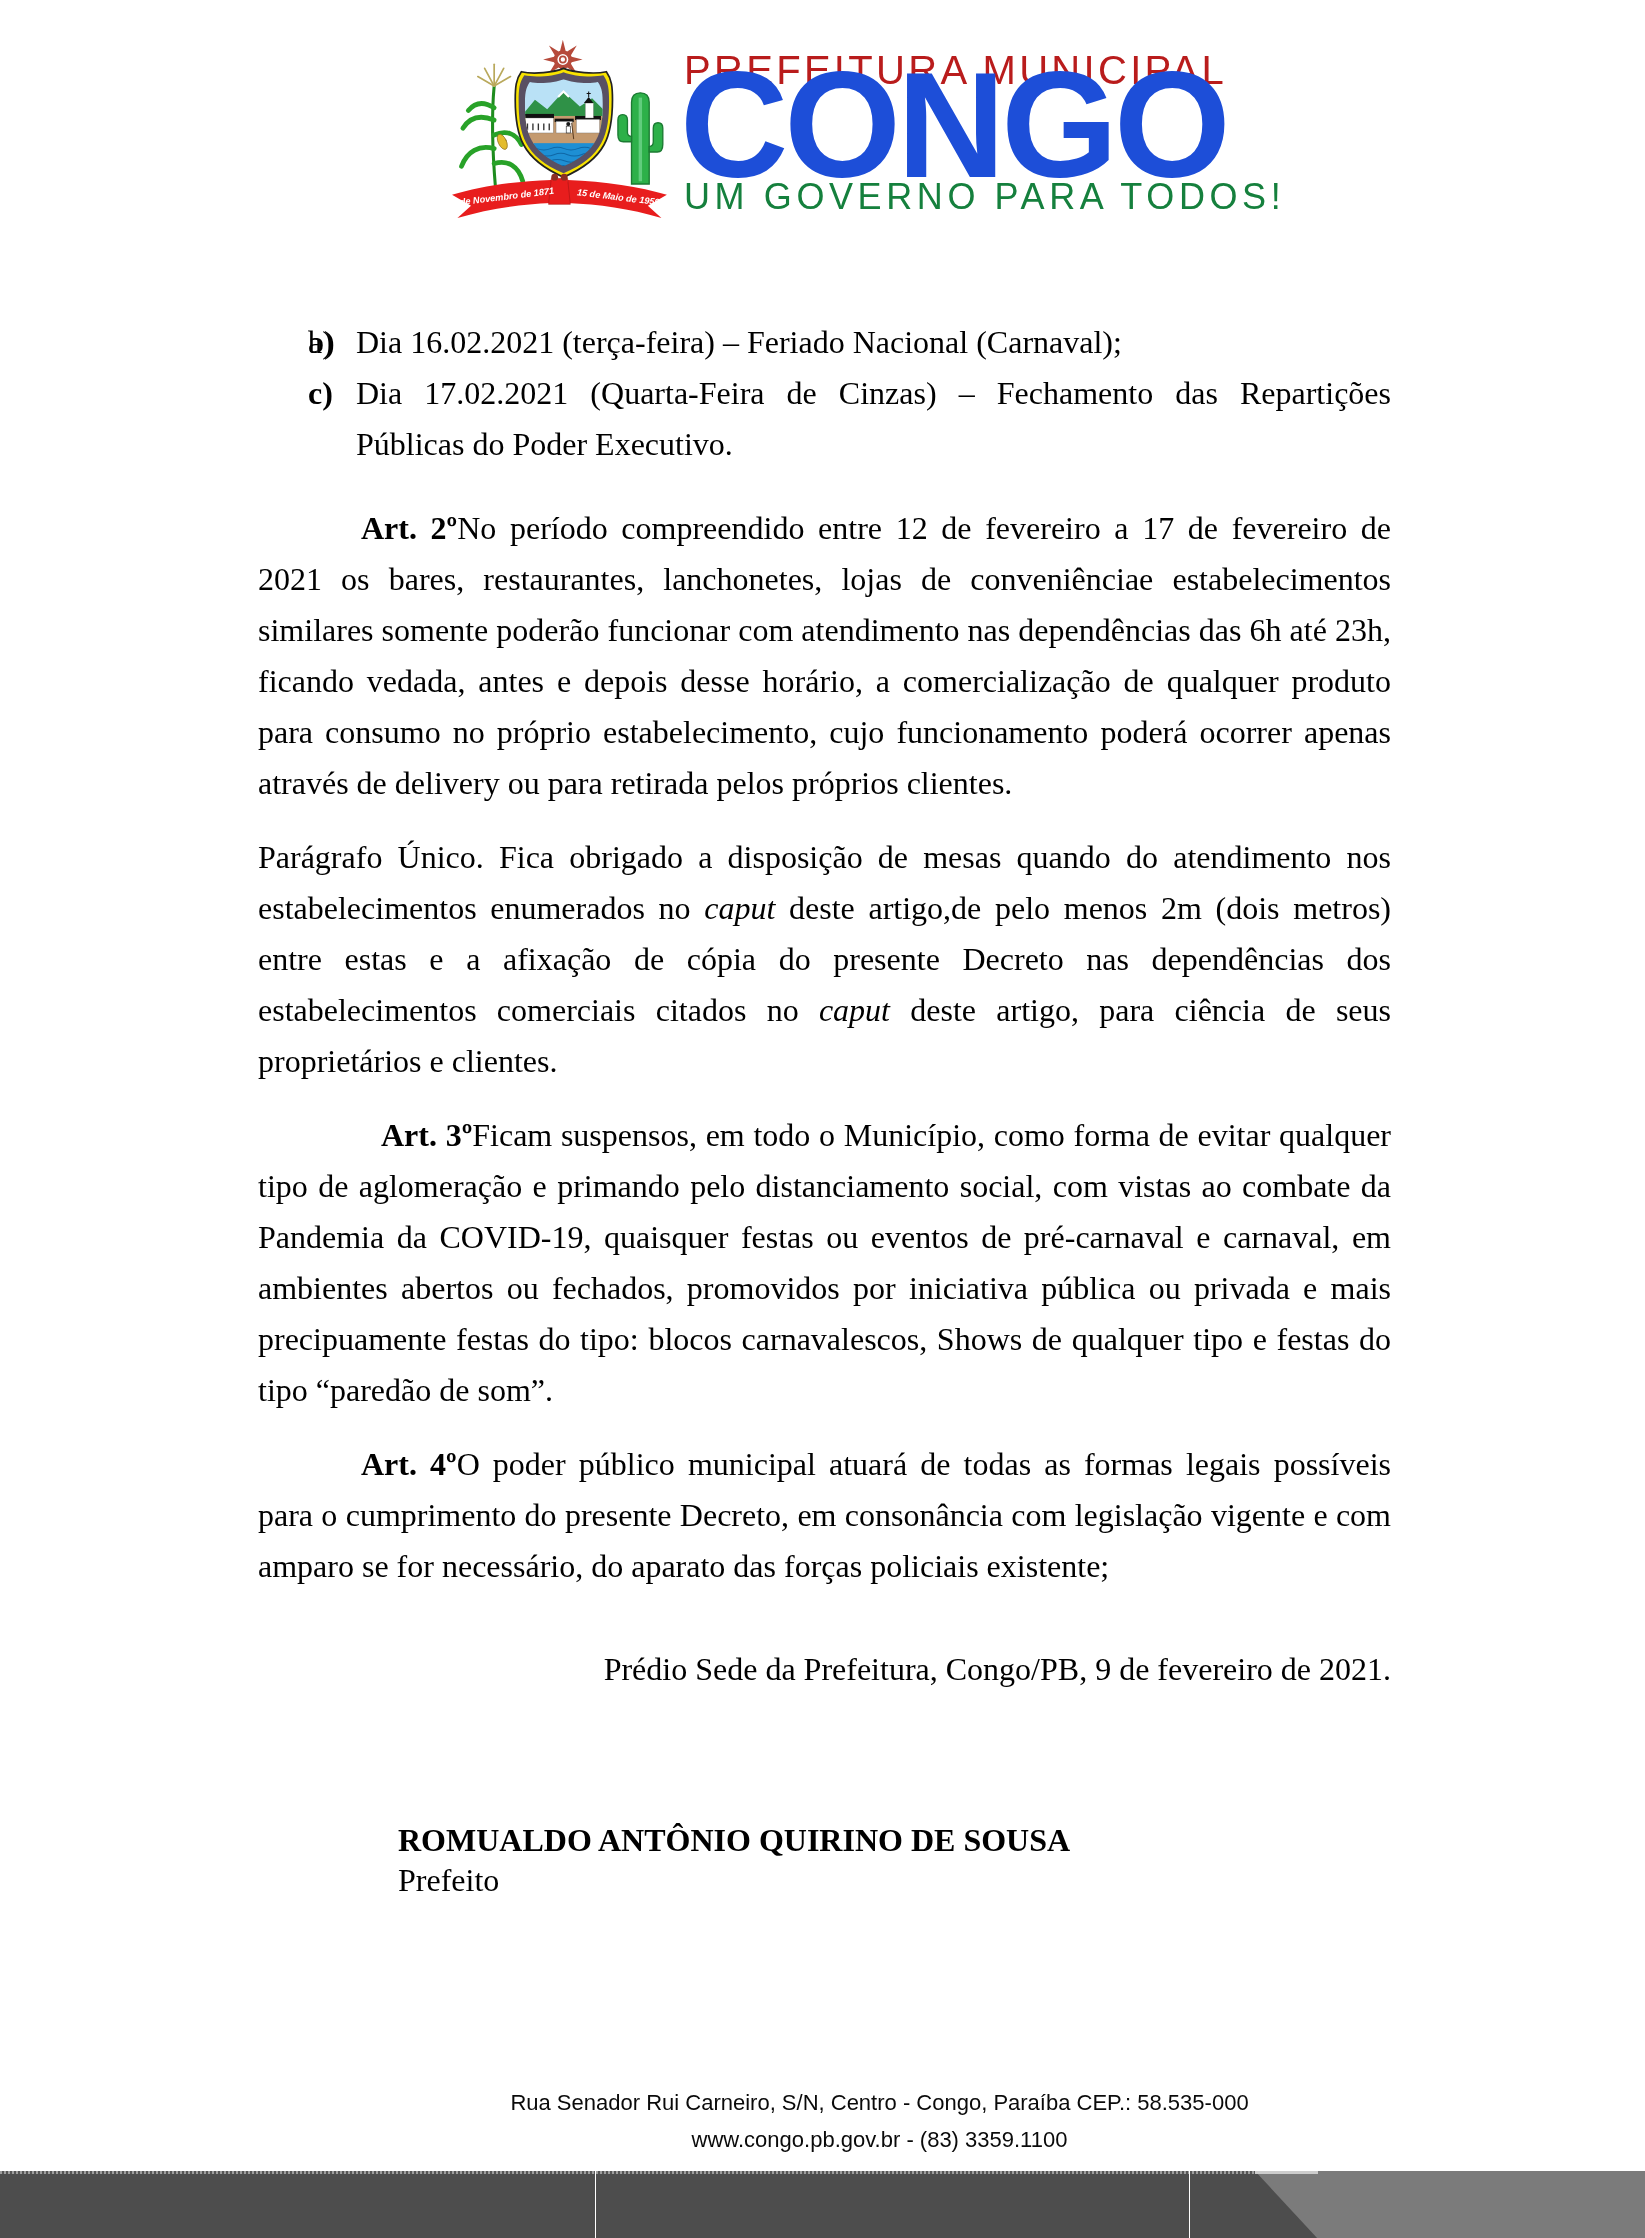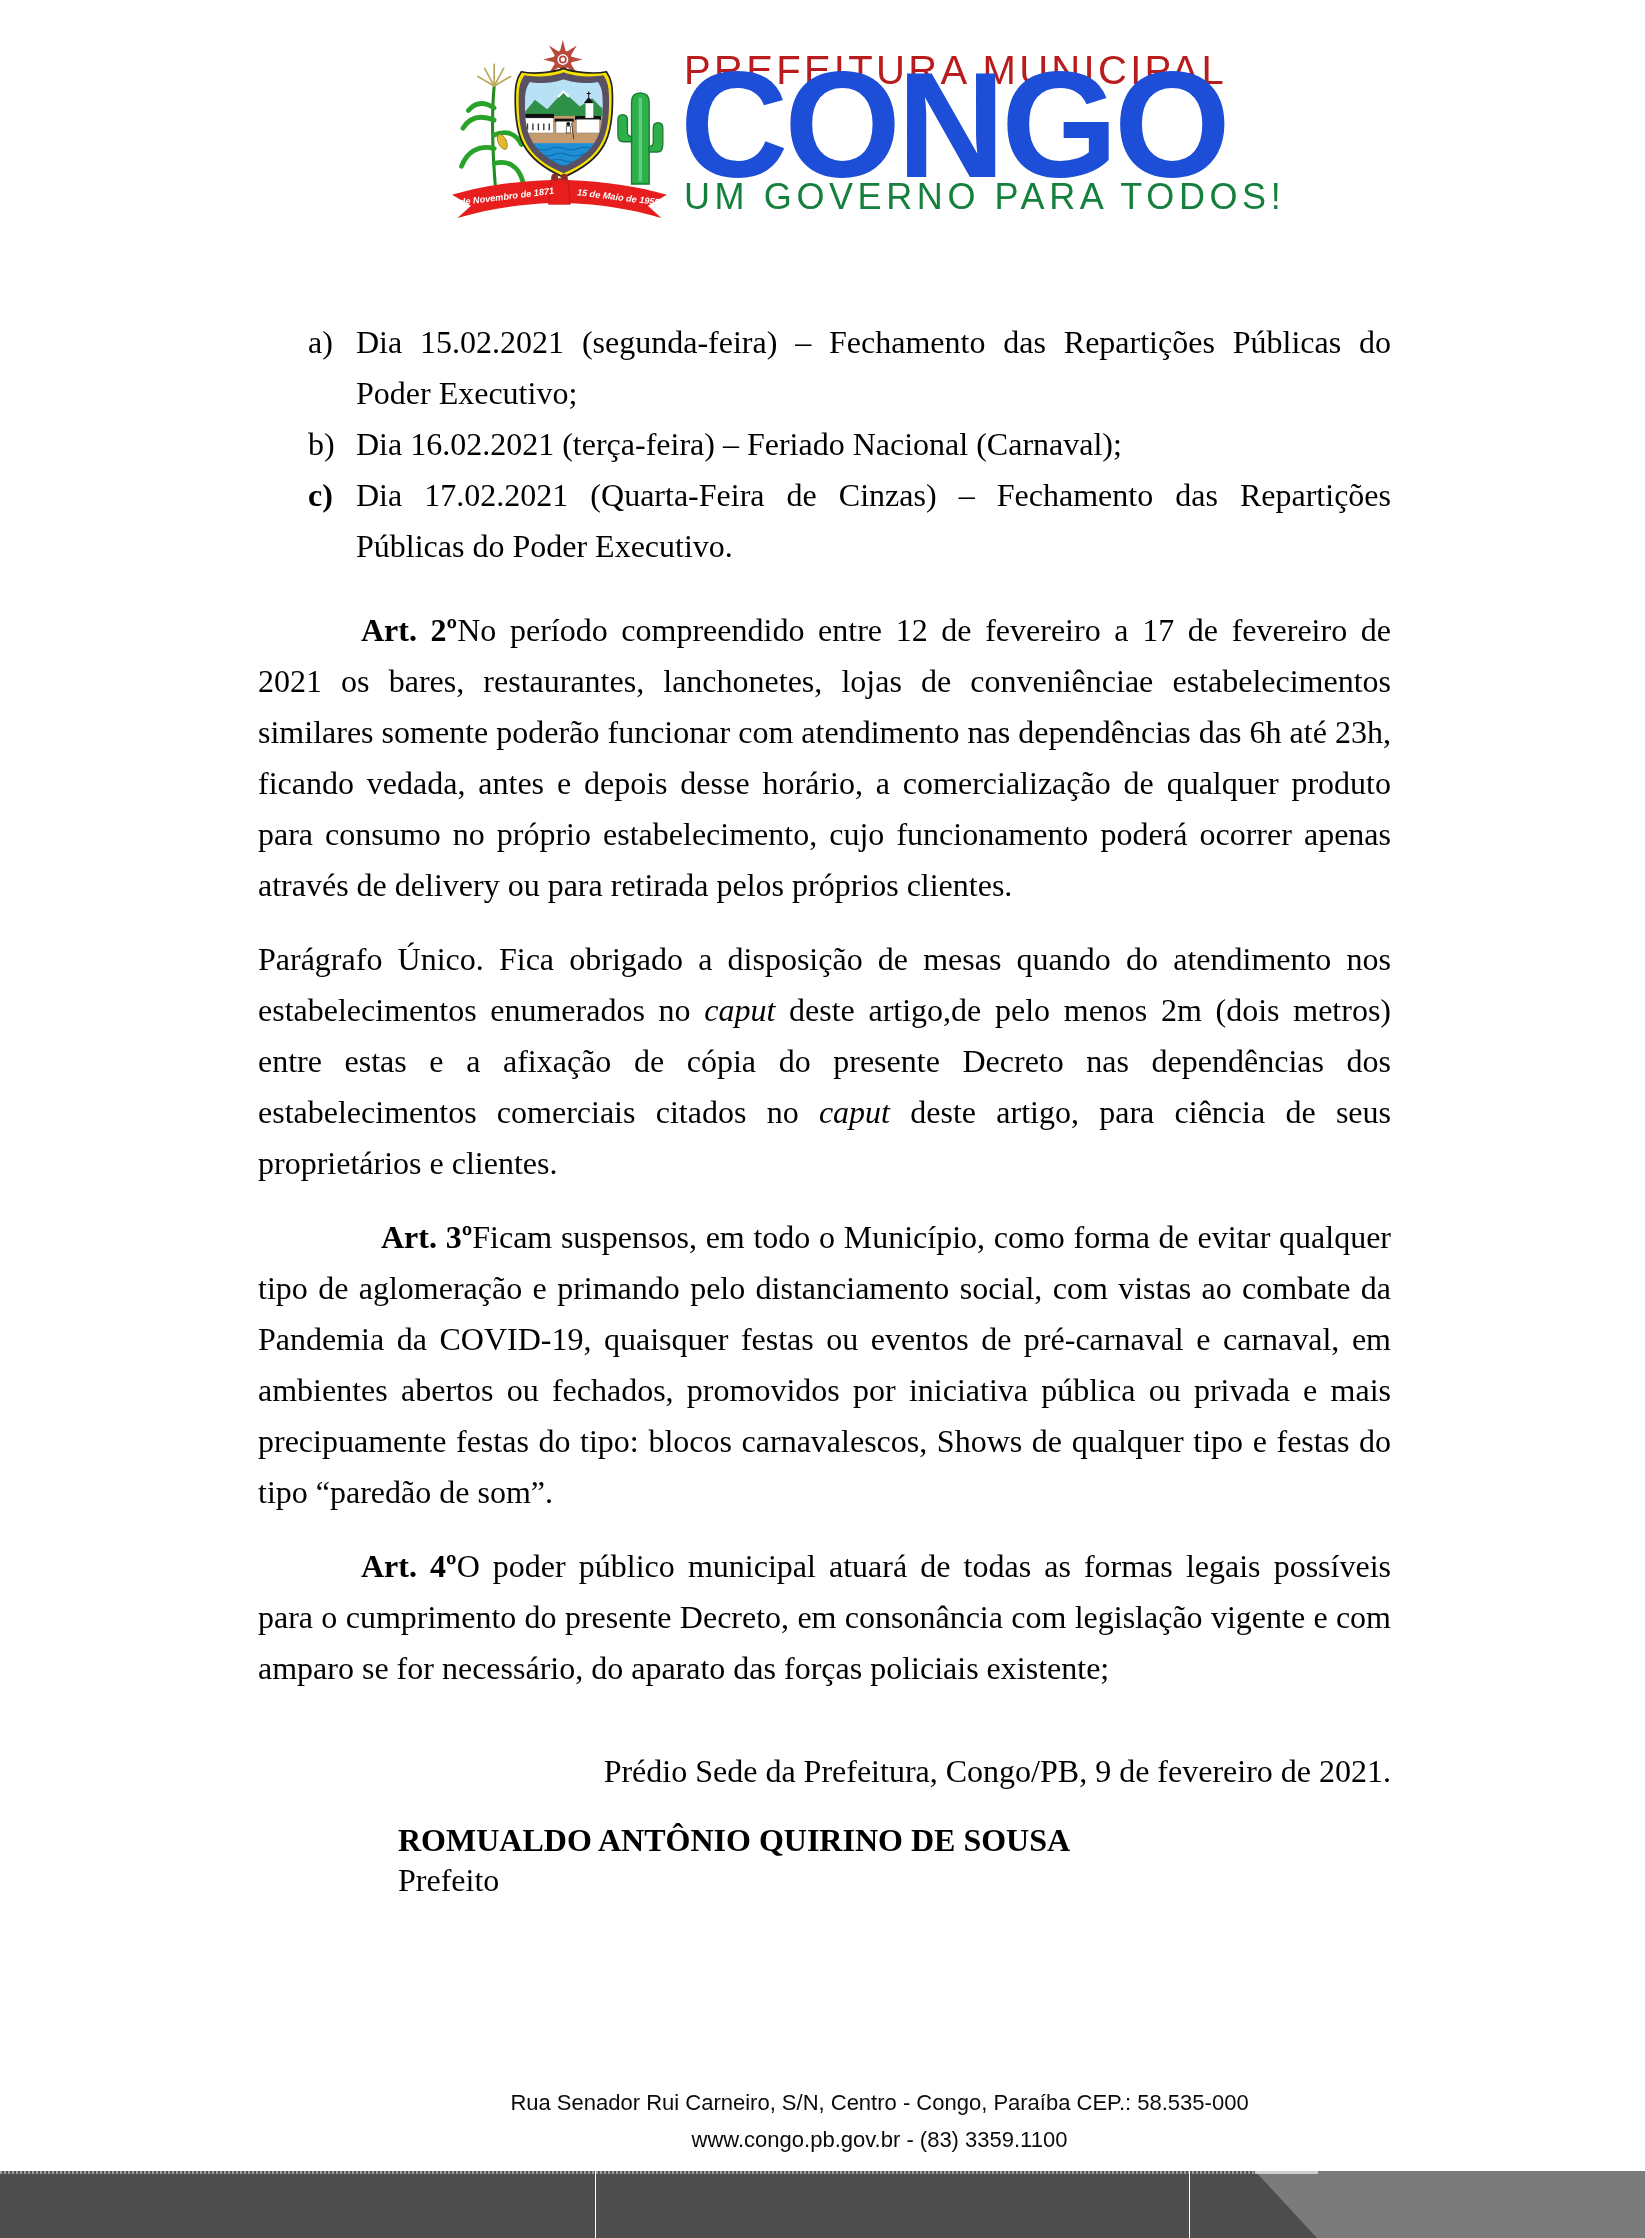--- a/index.html
+++ b/index.html
@@ -141,21 +141,21 @@
   </svg>
 
   <div class="hdr">
     <div class="hdr-small">PREFEITURA MUNICIPAL</div>
     <div class="hdr-big">CONGO</div>
     <div class="hdr-slogan">UM GOVERNO PARA TODOS!</div>
   </div>
 
   <div class="doc">
     <div class="list">
-        <div class="li"><span class="marker">a)</span><span>Dia 15.02.2021 (segunda-feira) – Fechamento das Repartições Públicas do Poder Executivo;</span></div>
+        <div class="li"><span class="marker">a)</span></div>
         <div class="li"><span class="marker">b)</span><span>Dia 16.02.2021 (terça-feira) – Feriado Nacional (Carnaval);</span></div>
         <div class="li"><span class="marker b">c)</span><span>Dia 17.02.2021 (Quarta-Feira de Cinzas) – Fechamento das Repartições Públicas do Poder Executivo.</span></div>
       </div>
     <div class="paras">
         <p class="indent1"><span style="font-weight: bold;">Art. 2º</span><span>No período compreendido entre 12 de fevereiro a 17 de fevereiro de 2021 os bares, restaurantes, lanchonetes, lojas de conveniênciae estabelecimentos similares somente poderão funcionar com atendimento nas dependências das 6h até 23h, ficando vedada, antes e depois desse horário, a comercialização de qualquer produto para consumo no próprio estabelecimento, cujo funcionamento poderá ocorrer apenas através de delivery ou para retirada pelos próprios clientes.</span></p>
         <p class="indent0"><span>Parágrafo Único. Fica obrigado a disposição de mesas quando do atendimento nos estabelecimentos enumerados no </span><span style="font-style: italic;">caput</span><span> deste artigo,de pelo menos 2m (dois metros) entre estas e a afixação de cópia do presente Decreto nas dependências dos estabelecimentos comerciais citados no </span><span style="font-style: italic;">caput</span><span> deste artigo, para ciência de seus proprietários e clientes.</span></p>
         <p class="indent2"><span style="font-weight: bold;">Art. 3º</span><span>Ficam suspensos, em todo o Município, como forma de evitar qualquer tipo de aglomeração e primando pelo distanciamento social, com vistas ao combate da Pandemia da COVID-19, quaisquer festas ou eventos de pré-carnaval e carnaval, em ambientes abertos ou fechados, promovidos por iniciativa pública ou privada e mais precipuamente festas do tipo: blocos carnavalescos, Shows de qualquer tipo e festas do tipo “paredão de som”.</span></p>
         <p class="indent1"><span style="font-weight: bold;">Art. 4º</span><span>O poder público municipal atuará de todas as formas legais possíveis para o cumprimento do presente Decreto, em consonância com legislação vigente e com amparo se for necessário, do aparato das forças policiais existente;</span></p>
       </div>
     <div class="dateline">Prédio Sede da Prefeitura, Congo/PB, 9 de fevereiro de 2021.</div>

